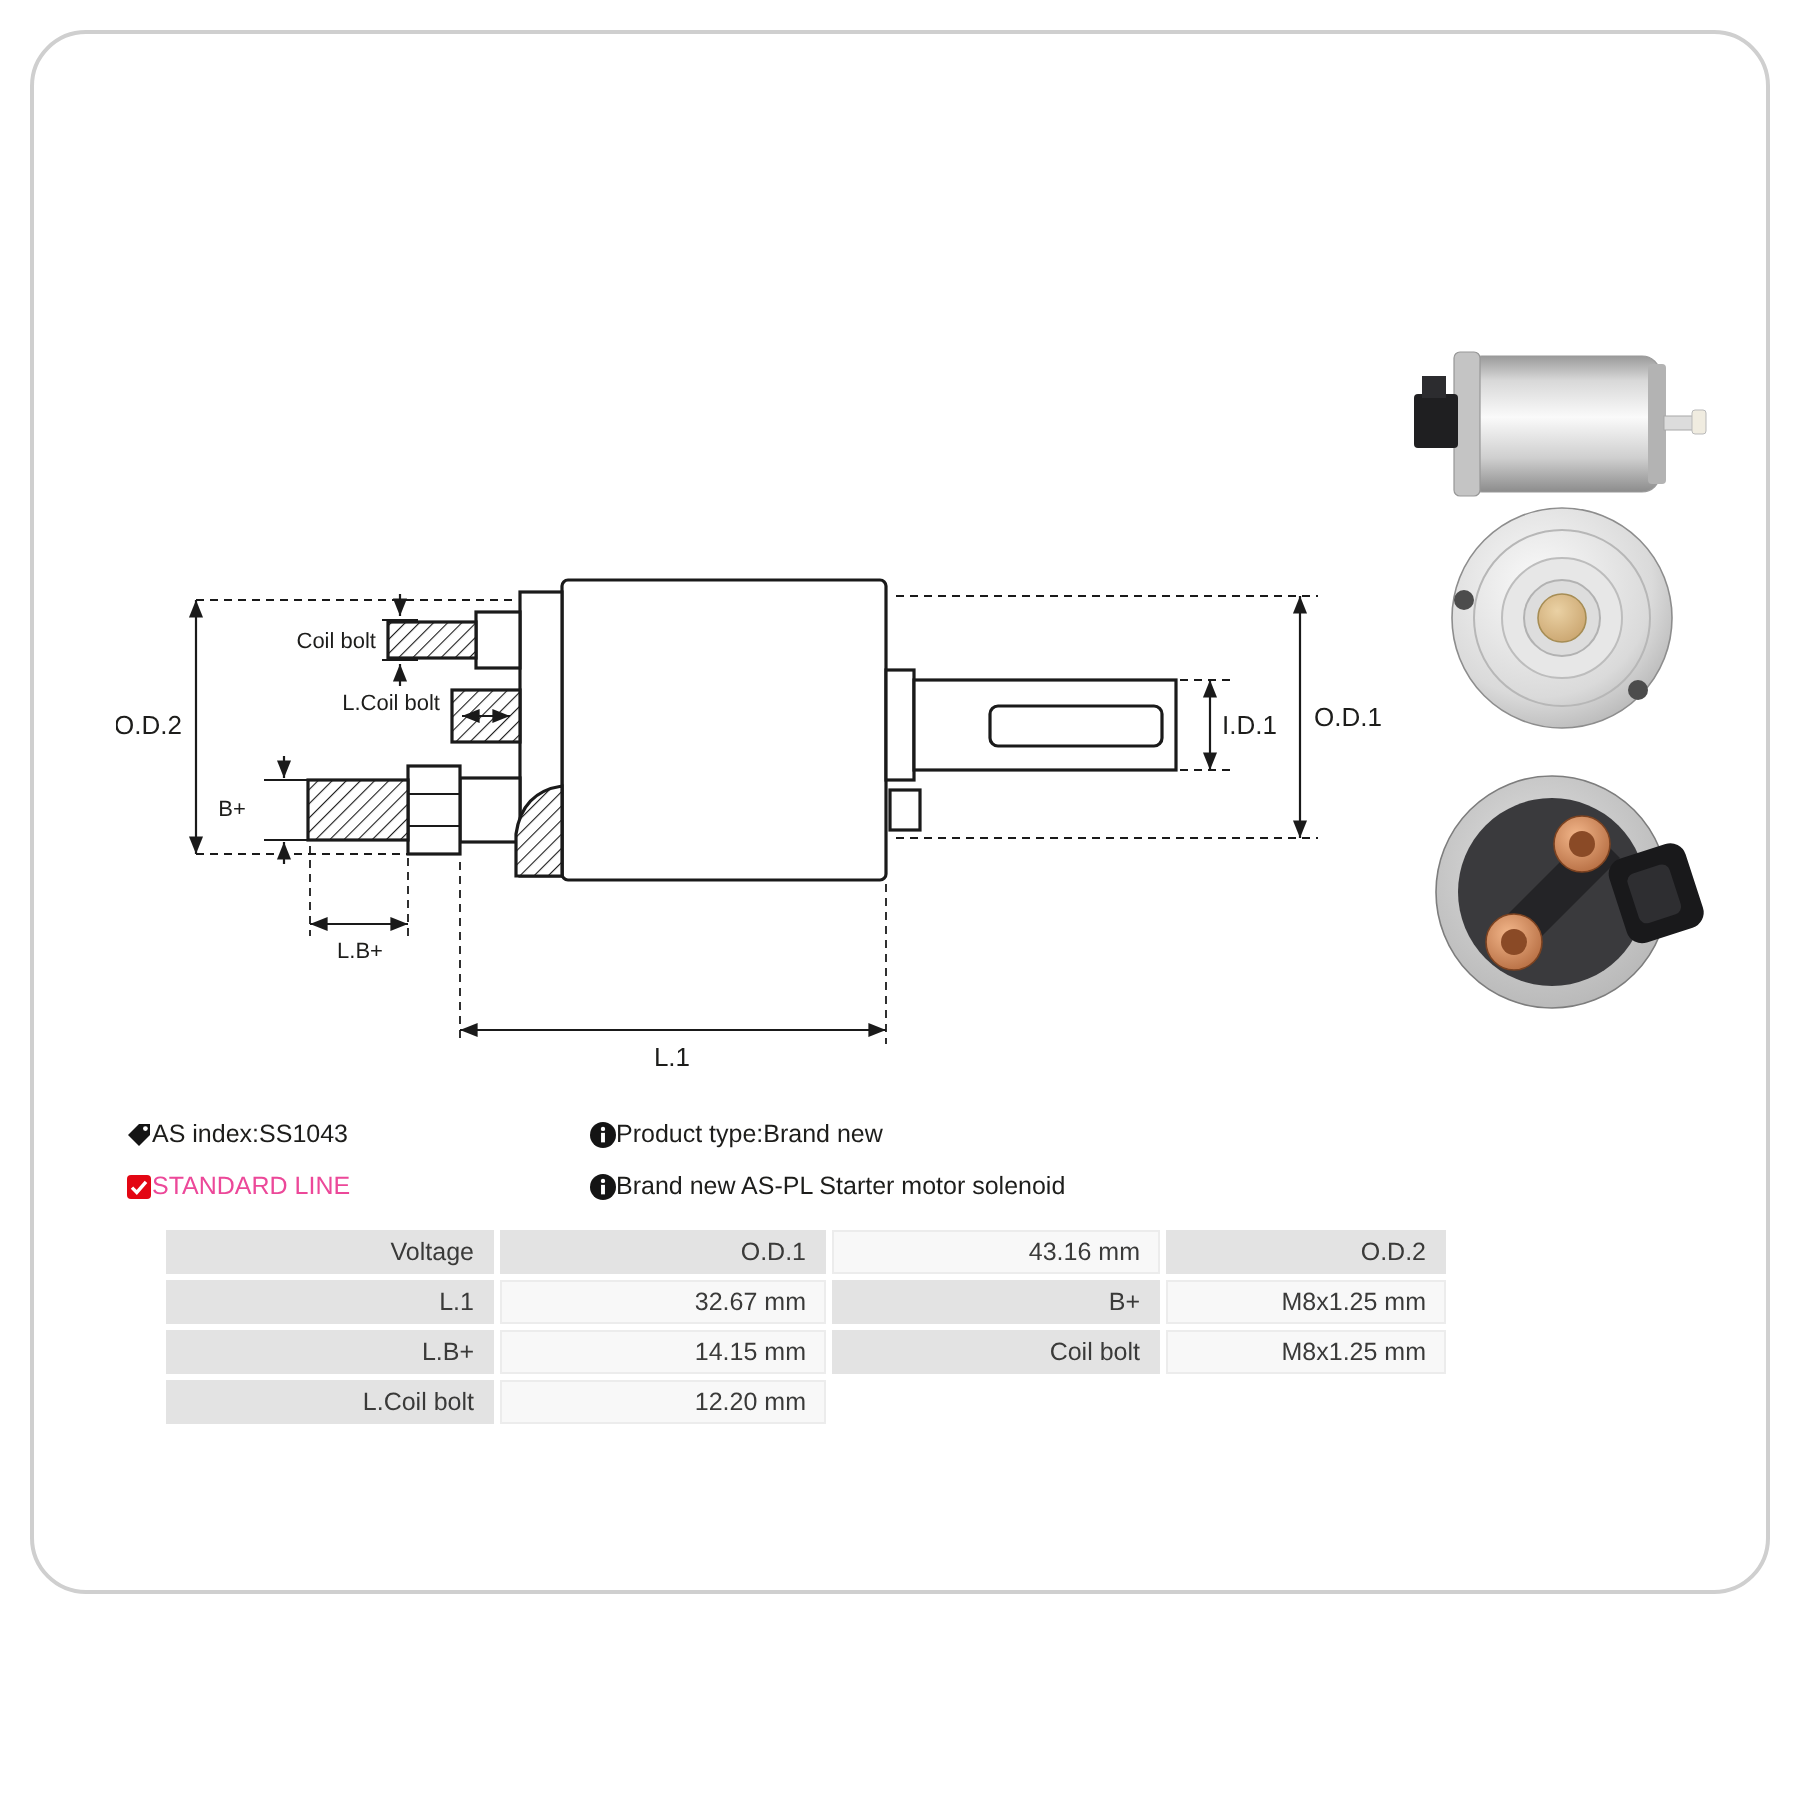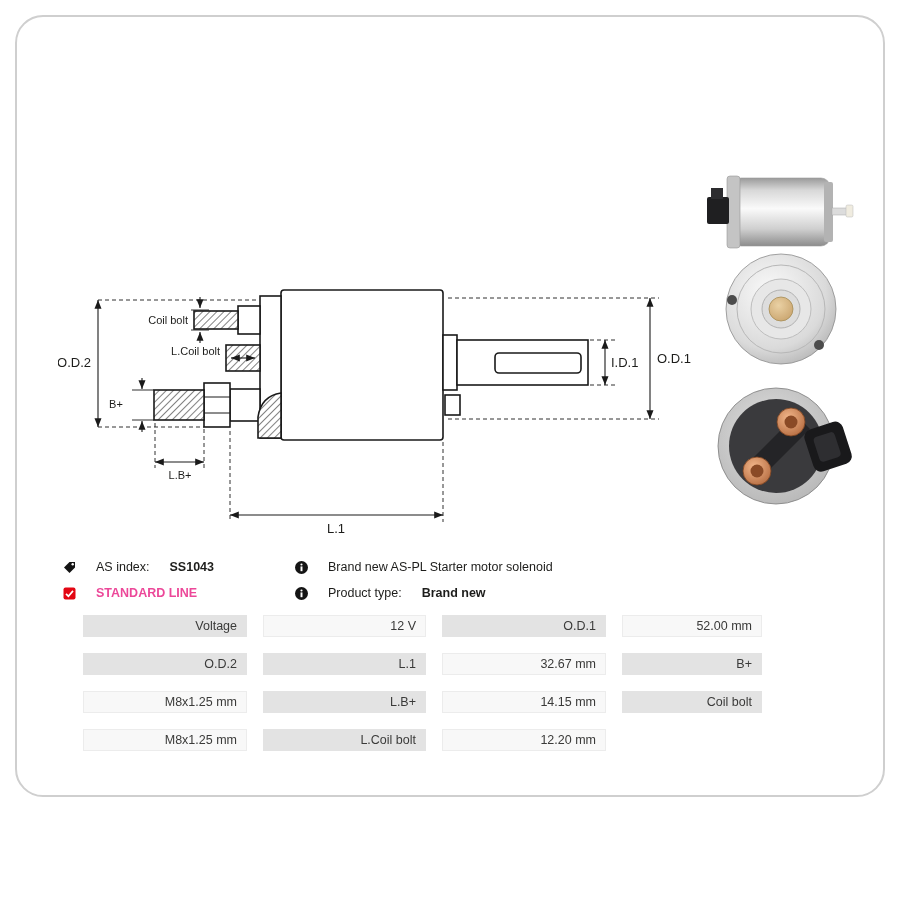--- a/index.html
+++ b/index.html
@@ -21,35 +21,35 @@
 
   
   .photo { position:absolute; }
 
   
   .info { position:absolute; left:63px; top:556px; width:636px; height:54px; font-size:12.5px; }
   .info-col { position:absolute; top:0; }
   .info-col.c1 { left:0; }
   .info-col.c2 { left:232px; }
   .info-col.c3 { left:537px; width:99px; display:flex; flex-direction:column; }
-  .info-item { display:flex; align-items:center; gap:20px; height:16px; margin:3px 0 10px 0; white-space:nowrap; }
+  .info-item { display:flex; align-items:center; gap:0; height:16px; margin:3px 0 10px 0; white-space:nowrap; }
   .ic { flex:0 0 auto; display:block; }
-  .b { font-weight:bold; }
+  .b { font-weight:normal; }
   .red { color:#ec4899; }
   .as-logo { align-self:flex-end; margin-top:-4px; }
   .logo-as { font-family:"Liberation Sans",sans-serif; font-size:19px; font-weight:bold; font-style:italic; fill:#e30613; }
   .logo-tagline { font-family:"Liberation Sans",sans-serif; font-size:4.2px; fill:#555; letter-spacing:0.2px; }
 
   
   .spec-table {
     position:absolute; left:63px; top:615px; width:637px;
     display:grid;
     grid-template-columns:164px 163px 164px 140px;
     grid-auto-rows:22px;
-    gap:16px; background:#fff;
+    gap:3px; background:#fff;
     font-size:12.5px;
     padding-left:20px;
   }
   .cell { display:flex; align-items:center; justify-content:flex-end; padding-right:10px; color:#3a3a39; }
   .cell.label { background:#e3e3e3; }
   .cell.value { background:#f8f8f8; box-shadow: inset 0 0 0 1px #ececec; }
 
   
   .dim-label { font-family:"Liberation Sans",sans-serif; fill:#1d1d1b; }
   .fs13 { font-size:13px; }
@@ -223,41 +223,40 @@
       </div>
     </div>
 
     <div class="info-col c2">
       <div class="info-item">
         <svg class="ic" width="13" height="13" viewBox="0 0 12 12">
           <circle cx="6" cy="6" r="6" fill="#141414"></circle>
           <rect x="5.1" y="5" width="1.8" height="4.4" fill="#ffffff"></rect>
           <circle cx="6" cy="3.2" r="1" fill="#ffffff"></circle>
         </svg>
-        <span>Brand new AS-PL Starter motor solenoid</span>
+        <span>Product type:</span>
+        <span class="b">Brand new</span>
       </div>
       <div class="info-item">
         <svg class="ic" width="13" height="13" viewBox="0 0 12 12">
           <circle cx="6" cy="6" r="6" fill="#141414"></circle>
           <rect x="5.1" y="5" width="1.8" height="4.4" fill="#ffffff"></rect>
           <circle cx="6" cy="3.2" r="1" fill="#ffffff"></circle>
         </svg>
-        <span>Product type:</span>
-        <span class="b">Brand new</span>
+        <span>Brand new AS-PL Starter motor solenoid</span>
       </div>
     </div>
 
 
   </div>
 
   <div class="spec-table">
     <div class="cell label">Voltage</div>
-    <div class="cell value">12 V</div>
     <div class="cell label">O.D.1</div>
-    <div class="cell value">52.00 mm</div>
+    <div class="cell value">43.16 mm</div>
 
     <div class="cell label">O.D.2</div>
     <div class="cell label">L.1</div>
     <div class="cell value">32.67 mm</div>
 
     <div class="cell label">B+</div>
     <div class="cell value">M8x1.25 mm</div>
     <div class="cell label">L.B+</div>
     <div class="cell value">14.15 mm</div>
 

